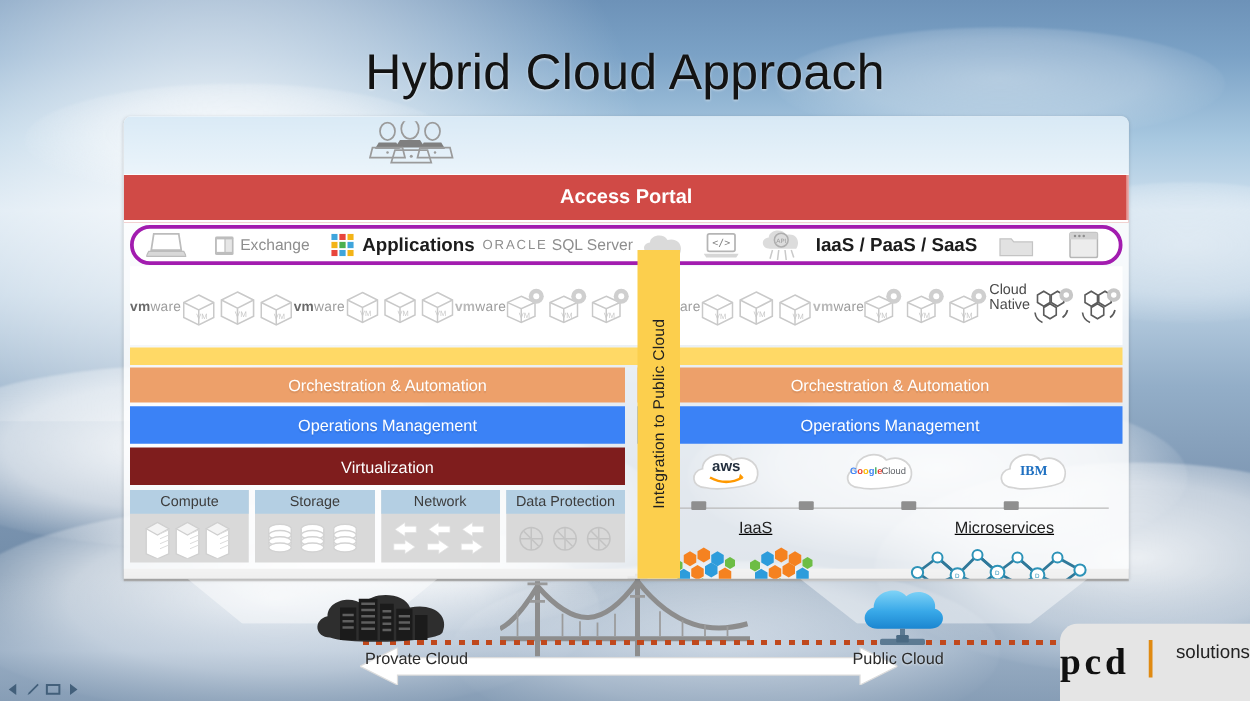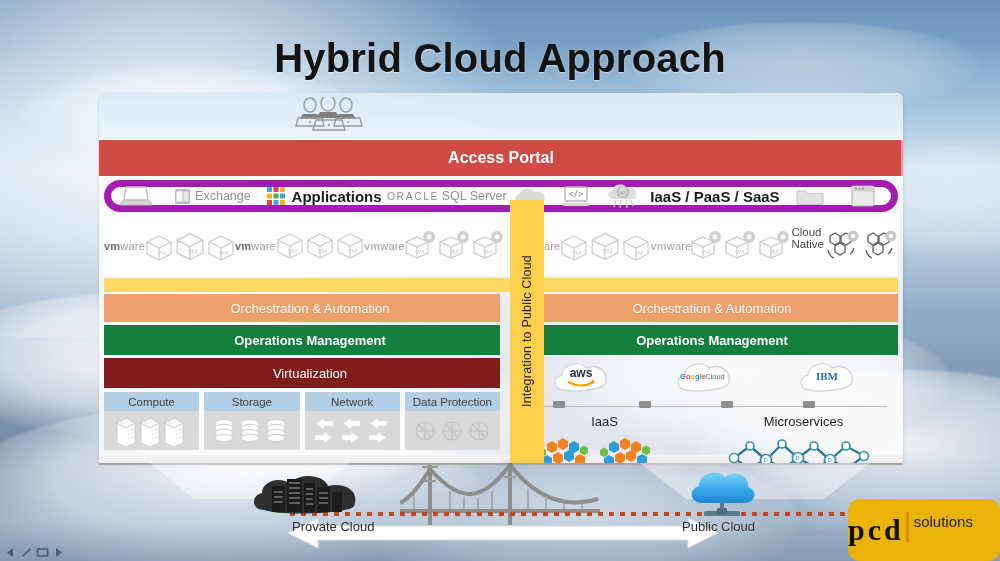--- a/index.html
+++ b/index.html
@@ -48,21 +48,21 @@
   .cb9 { left: 80%;  top: 26%;  width: 30%; height: 20%; opacity: .45; }
   .haze {
     position: absolute; left: 0; right: 0; top: 82%; bottom: 0;
     background: linear-gradient(to bottom, rgba(200,215,230,0) 0%, rgba(190,205,222,.55) 60%, rgba(150,170,192,.7) 100%);
   }
 
   
   #title {
     position: absolute; left: 0; right: 0; top: 36px;
     text-align: center;
-    font-size: 40px; font-weight: 700; color: #131313;
+    font-size: 40px; font-weight: 400; color: #131313;
     letter-spacing: .2px;
     text-shadow: 0 1px 2px rgba(255,255,255,.55);
   }
 
   
   #stack {
     position: absolute; left: 99px; top: 93px;
     width: 804px; height: 370px;
     background: rgba(255,255,255,.78);
     border-radius: 6px 6px 0 0;
@@ -94,21 +94,21 @@
   .access-portal::after {
     content: ""; position: absolute; right: 0; top: 0; bottom: 0;
     width: 2px; background: rgba(255,255,255,.45);
   }
 
   
   .apps-row {
     height: 32px; background: #fff;
     border-radius: 16px; margin: 2px 5px 0 5px;
     display: flex; align-items: center;
-    border: 7px solid #a21caf;
+    border: 3px solid #a21caf;
     position: relative; z-index: 3;
   }
   .apps-row .cell { display: flex; align-items: center; justify-content: center; }
   .app-txt { font-size: 12.5px; color: #8e8e8e; white-space: nowrap; }
   .app-strong { font-size: 15px; font-weight: bold; color: #1c1c1c; white-space: nowrap; }
 
   
   .vm-row {
     height: 63px; background: #fff; margin: 1px 5px 0 5px;
     display: flex; position: relative;
@@ -122,21 +122,21 @@
 
   
   .bar {
     color: #fff; font-size: 13px;
     display: flex; align-items: center; justify-content: center;
     text-shadow: 0 1px 1px rgba(0,0,0,.10);
     padding-left: 16px;
   }
   .bar-yellow { height: 14px; background: #ffd966; margin: 2px 5px 0 5px; }
   .bar-orange { height: 28px; background: #eda06a; margin: 2px 5px 0 5px; }
-  .bar-green  { height: 30px; background: #15803d; margin: 3px 5px 0 5px; font-weight: bold; }
+  .bar-green  { height: 30px; background: #3b82f6; margin: 3px 5px 0 5px; }
   .bar-blue   { height: 30px; background: #7f1d1d; margin: 3px 5px 0 5px; }
 
   
   .infra-row { display: flex; gap: 5px; margin: 4px 5px 0 5px; height: 58px; }
   .infra-box { flex: 1; background: #d9d9d9; display: flex; flex-direction: column; }
   .infra-head {
     height: 19px; background: #b4cfe3; color: #3d3d3d;
     font-size: 11.5px; display: flex; align-items: center; justify-content: center;
   }
   .infra-body { flex: 1; display: flex; align-items: center; justify-content: center; gap: 5px; }
@@ -159,21 +159,21 @@
     font-size: 12.5px; color: #1f1f1f; white-space: nowrap;
     letter-spacing: .2px;
   }
 
   
   .providers { display: flex; justify-content: space-around; align-items: flex-end; height: 42px; margin-top: 1px; padding: 0 14px; }
   .prov { position: relative; width: 62px; height: 40px; }
   .prov-bus { position: relative; height: 16px; margin: 0 16px; }
   .prov-bus .line { position: absolute; left: 0; right: 0; top: 8px; height: 1px; background: #b9b9b9; }
   .prov-bus .stub { position: absolute; top: 3px; width: 12px; height: 7px; background: #8f8f8f; border-radius: 1px; }
-  .rt-labels { display: flex; height: 18px; }
+  .rt-labels { display: flex; height: 18px; text-decoration: underline; }
   .rt-labels div { flex: 1; text-align: center; font-size: 13px; color: #1e1e1e; }
   .rt-art { display: flex; height: 44px; }
   .rt-art > div { flex: 1; display: flex; align-items: center; justify-content: center; }
 
   
   .gray-shelf {
     position: absolute; left: 99px; top: 455px; width: 804px; height: 10px;
     background: linear-gradient(to bottom, #c6c6c6, #b3b3b3);
   }
   .wing {
@@ -195,23 +195,23 @@
   .cloud-caption {
     position: absolute; font-size: 13px; color: #2a2a2a;
     text-shadow: 0 1px 2px rgba(255,255,255,.6); white-space: nowrap;
   }
   .cap-private { left: 264px; top: 519px; margin-left: 28px; }
   .cap-public  { left: 682px; top: 519px; }
 
   
   #logo {
     position: absolute; right: 0; bottom: 0;
-    width: 152px; height: 62px; background: #eab308;
+    width: 152px; height: 62px; background: #e5e5e5;
     border-top-left-radius: 14px;
-    display: flex; align-items: center; justify-content: flex-start; gap: 0; border-radius: 12px;
+    display: flex; align-items: center; justify-content: space-between; gap: 0;
   }
   .logo-pcd { font-size: 30px; font-weight: bold; color: #111; letter-spacing: 3px; font-family: "Liberation Serif", serif; }
   .logo-bar { width: 3px; height: 30px; background: #e08a12; margin: 0 5px 6px 2px; }
   .logo-sol { font-size: 15px; color: #222; align-self: flex-start; margin-top: 14px; }
 
   
   #statusbar { position: absolute; left: 4px; bottom: 3px; display: flex; gap: 3px; align-items: center; opacity: .75; }
   #statusbar .sb { width: 13px; height: 13px; }
 </style>
 </head>

